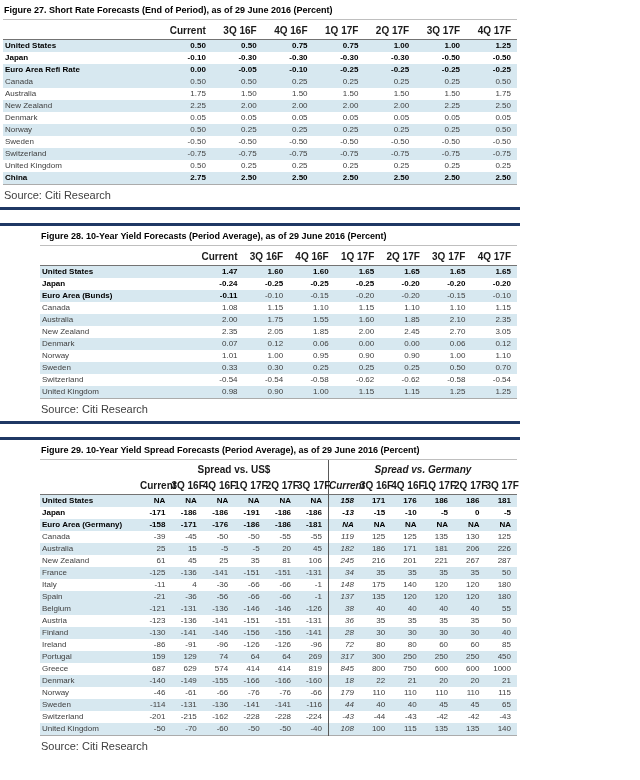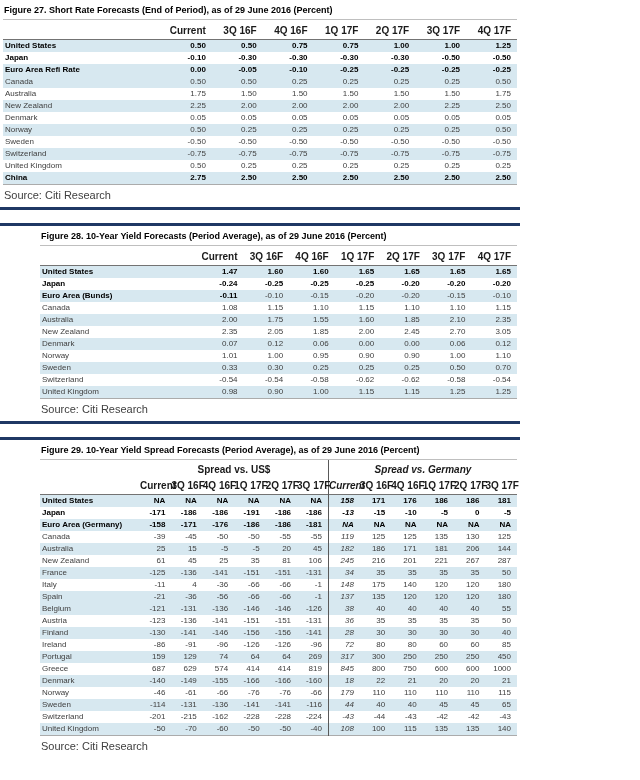--- a/index.html
+++ b/index.html
@@ -468,21 +468,21 @@
             <td>15</td>
             <td>-5</td>
             <td>-5</td>
             <td>20</td>
             <td>45</td>
             <td class="vdiv">182</td>
             <td>186</td>
             <td>171</td>
             <td>181</td>
             <td>206</td>
-            <td>144</td>
+            <td>226</td>
           </tr>
           <tr>
             <td class="label">New Zealand</td>
             <td>61</td>
             <td>45</td>
             <td>25</td>
             <td>35</td>
             <td>81</td>
             <td>106</td>
             <td class="vdiv">245</td>

